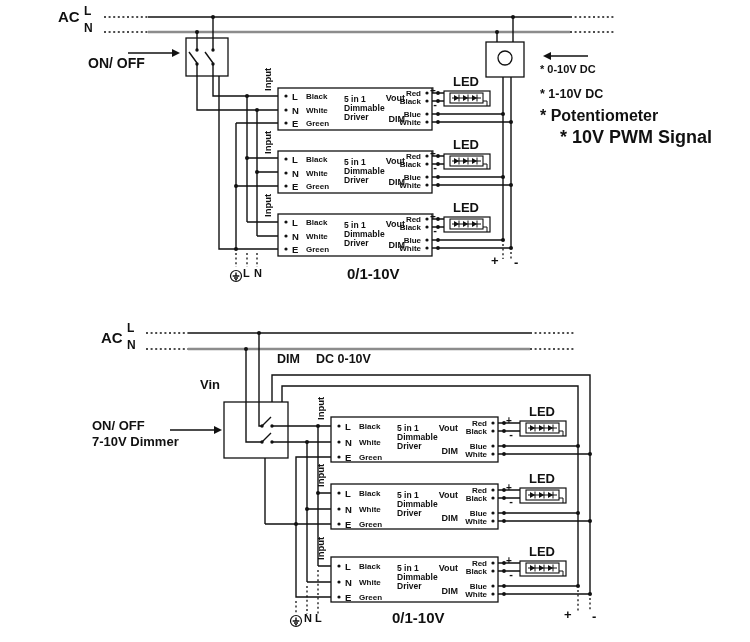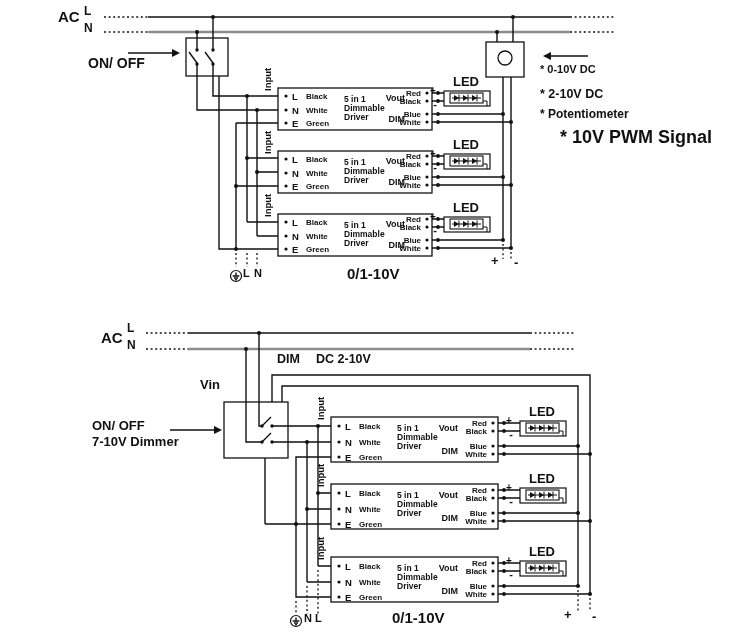--- a/index.html
+++ b/index.html
@@ -389,34 +389,34 @@
         <text x="509" y="564" font-size="10" font-weight="bold" fill="#111" font-family="&quot;Liberation Sans&quot;, sans-serif" text-anchor="middle">+</text>
         <text x="511" y="578" font-size="11" font-weight="bold" fill="#111" font-family="&quot;Liberation Sans&quot;, sans-serif" text-anchor="middle">-</text>
       </g>
 </svg>
 
 <div class="lbl" style="left:58px;top:9px;font-size:15px">AC</div>
 <div class="lbl" style="left:84px;top:5px;font-size:12px">L</div>
 <div class="lbl" style="left:84px;top:22px;font-size:12px">N</div>
 <div class="lbl" style="left:88px;top:56px;font-size:14px">ON/ OFF</div>
 <div class="lbl" style="left:540px;top:64px;font-size:11px">* 0-10V DC</div>
-<div class="lbl" style="left:540px;top:88px;font-size:12.5px">* 2-10V DC</div>
-<div class="lbl" style="left:540px;top:108px;font-size:12px">* Potentiometer</div>
+<div class="lbl" style="left:540px;top:88px;font-size:12.5px">* 1-10V DC</div>
+<div class="lbl" style="left:540px;top:108px;font-size:16px">* Potentiometer</div>
 <div class="lbl" style="left:560px;top:128px;font-size:18px">* 10V PWM Signal</div>
 <div class="lbl" style="left:347px;top:266px;font-size:15px">0/1-10V</div>
 <div class="lbl" style="left:243px;top:268px;font-size:11px">L</div>
 <div class="lbl" style="left:254px;top:268px;font-size:11px">N</div>
 <div class="lbl" style="left:491px;top:254px;font-size:13px">+</div>
 <div class="lbl" style="left:514px;top:256px;font-size:13px">-</div>
 
 <div class="lbl" style="left:101px;top:330px;font-size:15px">AC</div>
 <div class="lbl" style="left:127px;top:322px;font-size:12px">L</div>
 <div class="lbl" style="left:127px;top:339px;font-size:12px">N</div>
 <div class="lbl" style="left:277px;top:353px;font-size:12.5px">DIM</div>
-<div class="lbl" style="left:316px;top:353px;font-size:12.5px">DC 2-10V</div>
+<div class="lbl" style="left:316px;top:353px;font-size:12.5px">DC 0-10V</div>
 <div class="lbl" style="left:200px;top:378px;font-size:13px">Vin</div>
 <div class="lbl" style="left:92px;top:419px;font-size:13px">ON/ OFF</div>
 <div class="lbl" style="left:92px;top:435px;font-size:13px">7-10V Dimmer</div>
 <div class="lbl" style="left:392px;top:610px;font-size:15px">0/1-10V</div>
 <div class="lbl" style="left:304px;top:613px;font-size:11px">N</div>
 <div class="lbl" style="left:315px;top:613px;font-size:11px">L</div>
 <div class="lbl" style="left:564px;top:608px;font-size:13px">+</div>
 <div class="lbl" style="left:592px;top:610px;font-size:13px">-</div>
 </div>
 

